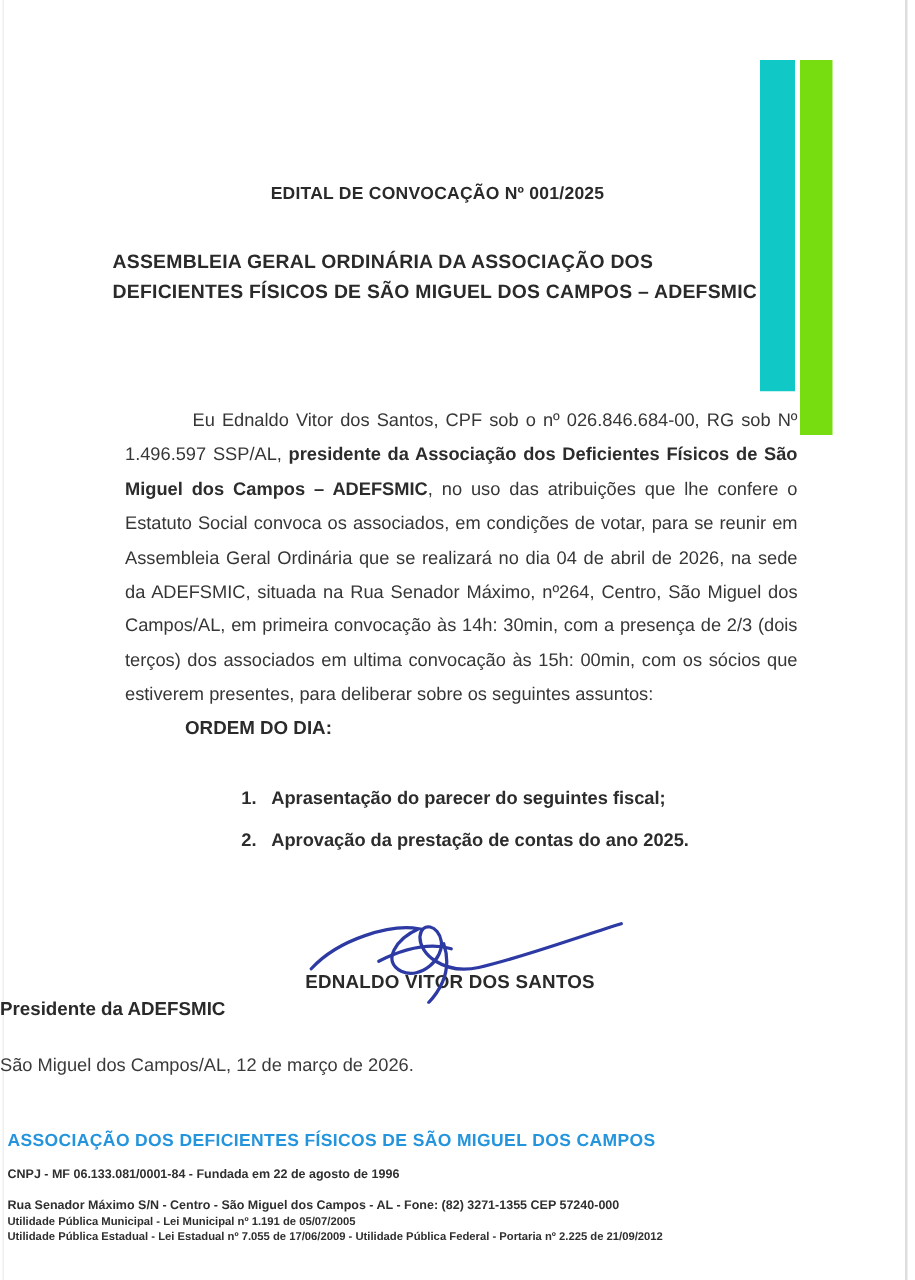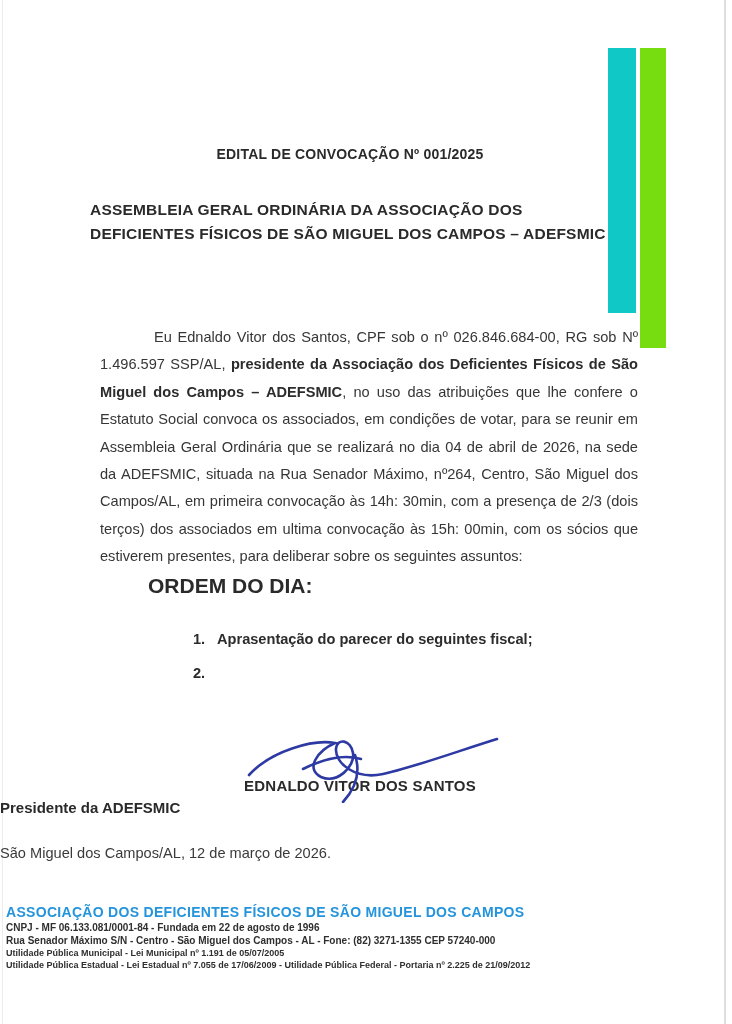--- a/index.html
+++ b/index.html
@@ -34,21 +34,21 @@
 
   .body-par{
     position:absolute;top:324px;left:100px;width:538px;
     font-size:14.6px;line-height:27.4px;text-align:justify;text-indent:54px;
     color:#363636;margin:0;
   }
   .body-par b{color:#2c2c2c;}
 
   .agenda-heading{
     position:absolute;top:574px;left:148px;
-    font-size:21px;font-weight:bold;color:#2a2a2a;
+    font-size:15px;font-weight:bold;color:#2a2a2a;
   }
   .agenda-list{position:absolute;top:622px;left:193px;width:420px;}
   .agenda-item{display:flex;font-size:14.6px;font-weight:bold;color:#2c2c2c;line-height:34px;}
   .agenda-item .num{width:24px;flex:none;}
 
   .sig-svg{position:absolute;left:243px;top:725px;z-index:2;}
   .sig-name{
     position:absolute;top:777px;left:0;width:720px;text-align:center;
     font-size:15px;font-weight:bold;color:#2a2a2a;letter-spacing:.2px;
   }
@@ -57,21 +57,21 @@
     font-size:15px;font-weight:bold;color:#2a2a2a;
   }
 
   .dateline{
     position:absolute;top:845px;left:0;width:700px;
     font-size:14.6px;color:#3a3a3a;
   }
 
   .footer{position:absolute;top:904px;left:6px;width:720px;text-align:left;}
   .footer-org{font-size:14px;font-weight:bold;color:#2494dc;letter-spacing:.3px;}
-  .footer-l1,.footer-l2{font-size:10px;font-weight:bold;color:#2f2f2f;margin-top:2px;}
+  .footer-l1,.footer-l2{font-size:10px;font-weight:bold;color:#2f2f2f;margin-top:14px;}
   .footer-l3,.footer-l4{font-size:9px;font-weight:bold;color:#2f2f2f;margin-top:2px;}
 </style>
 </head>
 <body>
 
 <div class="page">
 
   <div class="photo-edge-left"></div>
   <div class="photo-edge-right"></div>
 
@@ -87,20 +87,21 @@
 
   <div class="agenda-heading">ORDEM DO DIA:</div>
 
   <div class="agenda-list">
     <div class="agenda-item">
       <span class="num">1.</span>
       <span>Aprasentação do parecer do seguintes fiscal;</span>
     </div>
     <div class="agenda-item">
       <span class="num">2.</span>
+      <span>Aprovação da prestação de contas do ano 2025.</span>
     </div>
   </div>
 
   <svg class="sig-svg" width="262" height="78" viewBox="0 0 262 78">
     <g stroke="#2e3aa3" stroke-width="2.6" fill="none" stroke-linecap="round">
       <path d="M6,50 C28,26 70,14 92,18 C74,26 62,44 78,52 C94,59 112,42 110,28 C108,15 94,12 93,24 C92,38 112,55 140,49 C175,41 215,26 254,14"></path>
       <path d="M60,44 C84,32 104,30 118,34"></path>
       <path d="M112,30 C118,48 112,64 100,77"></path>
     </g>
   </svg>

